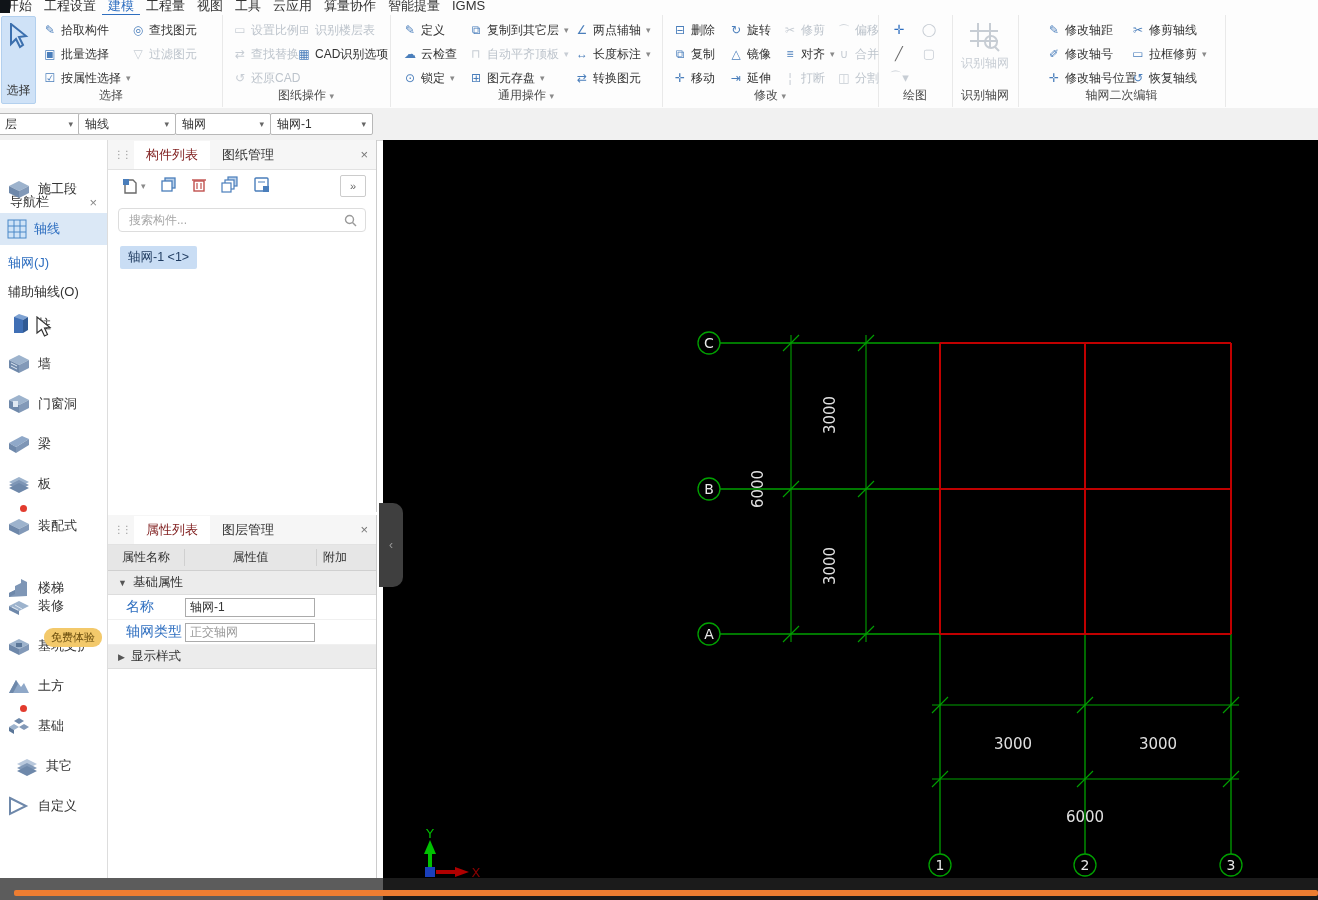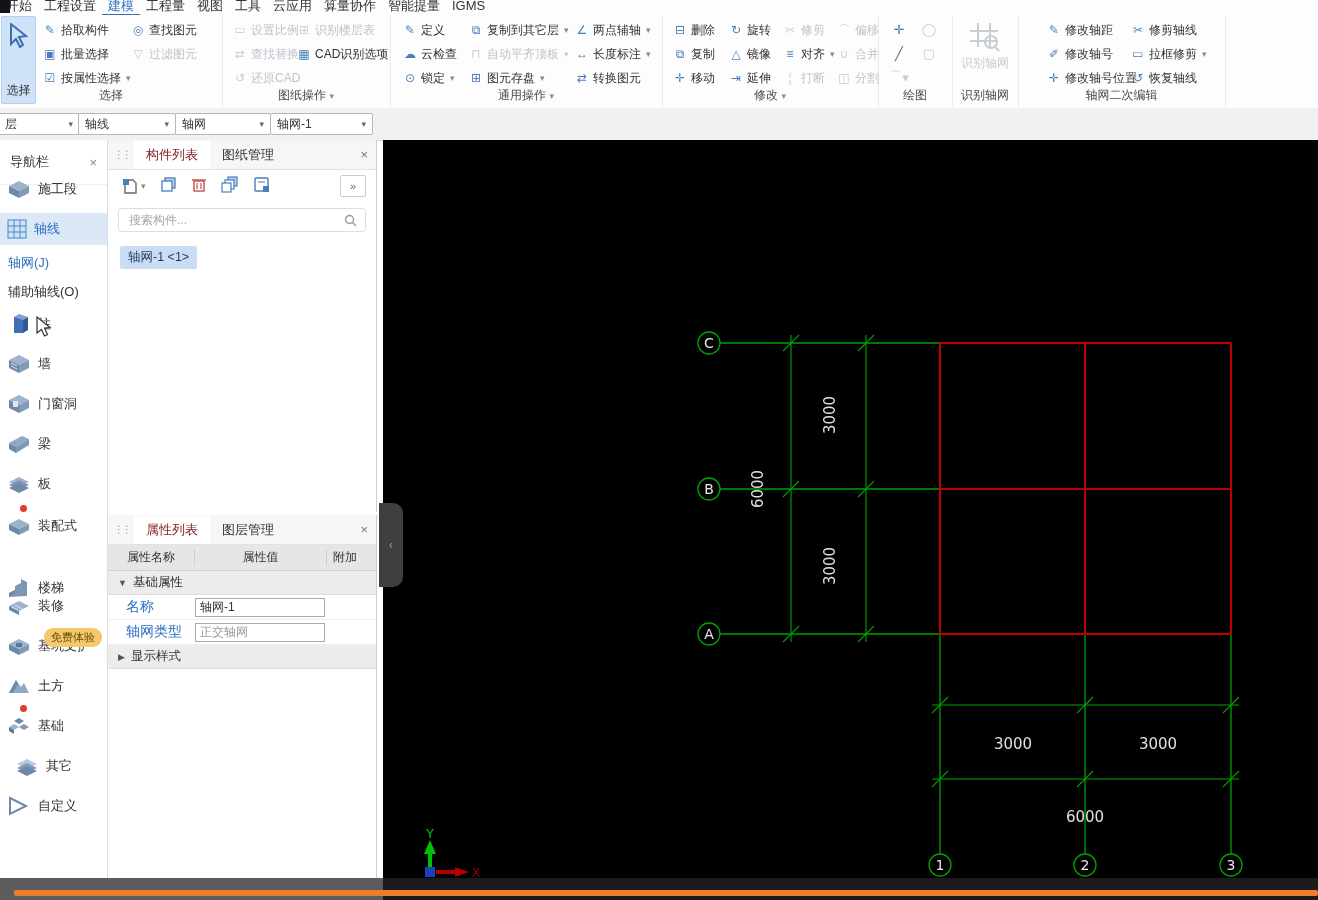--- a/index.html
+++ b/index.html
@@ -29,21 +29,21 @@
   .toolbtn{width:22px;height:22px;display:flex;align-items:center;justify-content:center;font-size:13px;color:#4a7ebb;margin-bottom:2px;}
   .toolbtn.dis{color:#c7cdd4;}
   .bigrec{display:flex;flex-direction:column;align-items:center;color:#c7cdd4;}
   
   .combobar{position:absolute;left:0;top:108px;width:100%;height:32px;background:#f1f1f1;border-bottom:1px solid #d8d8d8;}
   .combo{position:absolute;top:5px;height:20px;background:#fff;border:1px solid #b8b8b8;border-radius:2px;
          display:flex;align-items:center;justify-content:space-between;padding:0 6px;font-size:12px;color:#333;}
   .combo .car{color:#666;font-size:9px;}
   
   .sidebar{position:absolute;left:0;top:140px;width:107px;height:738px;background:#fff;border-right:1px solid #ddd;}
-  .sb-head{height:28px;display:flex;align-items:center;justify-content:space-between;padding:8px 10px;font-size:13px;color:#333;border-bottom:1px solid #eee;}
+  .sb-head{height:28px;display:flex;align-items:center;justify-content:space-between;padding:8px 10px;font-size:13px;color:#333;border-bottom:1px solid #eee;margin-top:40px;}
   .sb-close{color:#888;font-size:13px;}
   .sb-item{position:absolute;left:0;width:107px;height:32px;display:flex;align-items:center;gap:6px;padding-left:6px;box-sizing:border-box;font-size:13px;color:#333;}
   .sb-item.sel{background:#dbe8f6;color:#2f6fc0;}
   .sb-link{position:absolute;left:8px;font-size:13px;}
   .sb-link.blue{color:#2f6fc0;}
   .reddot{position:absolute;width:7px;height:7px;border-radius:50%;background:#e23b2e;}
   .badge{position:absolute;left:44px;background:#f3c96b;color:#6b4e0e;font-size:11px;padding:2px 7px;border-radius:9px;white-space:nowrap;z-index:5;}
   
   .panel{position:absolute;left:108px;width:269px;background:#fff;border-right:1px solid #ccc;box-sizing:border-box;}
   .tabbar{height:29px;background:#f6f6f6;border-bottom:1px solid #e2e2e2;display:flex;align-items:center;}
@@ -54,21 +54,21 @@
   .ctoolbar{height:32px;display:flex;align-items:center;gap:14px;padding-left:14px;}
   .more-btn{margin-left:auto;margin-right:10px;border:1px solid #ccc;border-radius:2px;width:24px;height:20px;display:flex;align-items:center;justify-content:center;color:#666;font-size:11px;}
   .searchbox{margin:6px 10px;height:22px;border:1px solid #ddd;border-radius:4px;display:flex;align-items:center;padding:0 8px;}
   .searchbox input{border:0;outline:0;flex:1;font-size:12px;color:#333;font-family:inherit;background:transparent;}
   .searchbox input::placeholder{color:#a8a8a8;}
   .chip{display:inline-block;margin:8px 0 0 12px;background:#c9ddf4;border-radius:2px;padding:3px 8px;font-size:12.5px;color:#1e3a5f;}
   
   .prow{display:flex;align-items:center;height:24px;border-bottom:1px solid #f0f0f0;}
   .phead{background:#e6e6e6;border-bottom:1px solid #d0d0d0;height:25px;}
   .phead .pc{text-align:center;font-size:12px;color:#333;}
-  .pc1{width:87px;box-sizing:border-box;padding-left:18px;}
+  .pc1{width:77px;box-sizing:border-box;padding-left:18px;}
   .phead .pc1{padding-left:0;border-right:1px solid #d0d0d0;}
   .pc2{width:132px;box-sizing:border-box;}
   .phead .pc2{border-right:1px solid #d0d0d0;}
   .pc3{width:36px;box-sizing:border-box;text-align:center;}
   .psection{background:#ececec;height:23px;display:flex;align-items:center;gap:6px;padding-left:10px;font-size:12.5px;color:#333;border-bottom:1px solid #ddd;}
   .psection .tri{font-size:9px;color:#555;}
   .pname{font-size:14px;}
   .pname.blue{color:#2f6fc0;}
   .pinput{width:120px;height:17px;border:1px solid #ababab;font-size:12px;color:#333;padding:0 4px;font-family:inherit;background:#fff;}
   .pinput.gray{color:#9a9a9a;}

